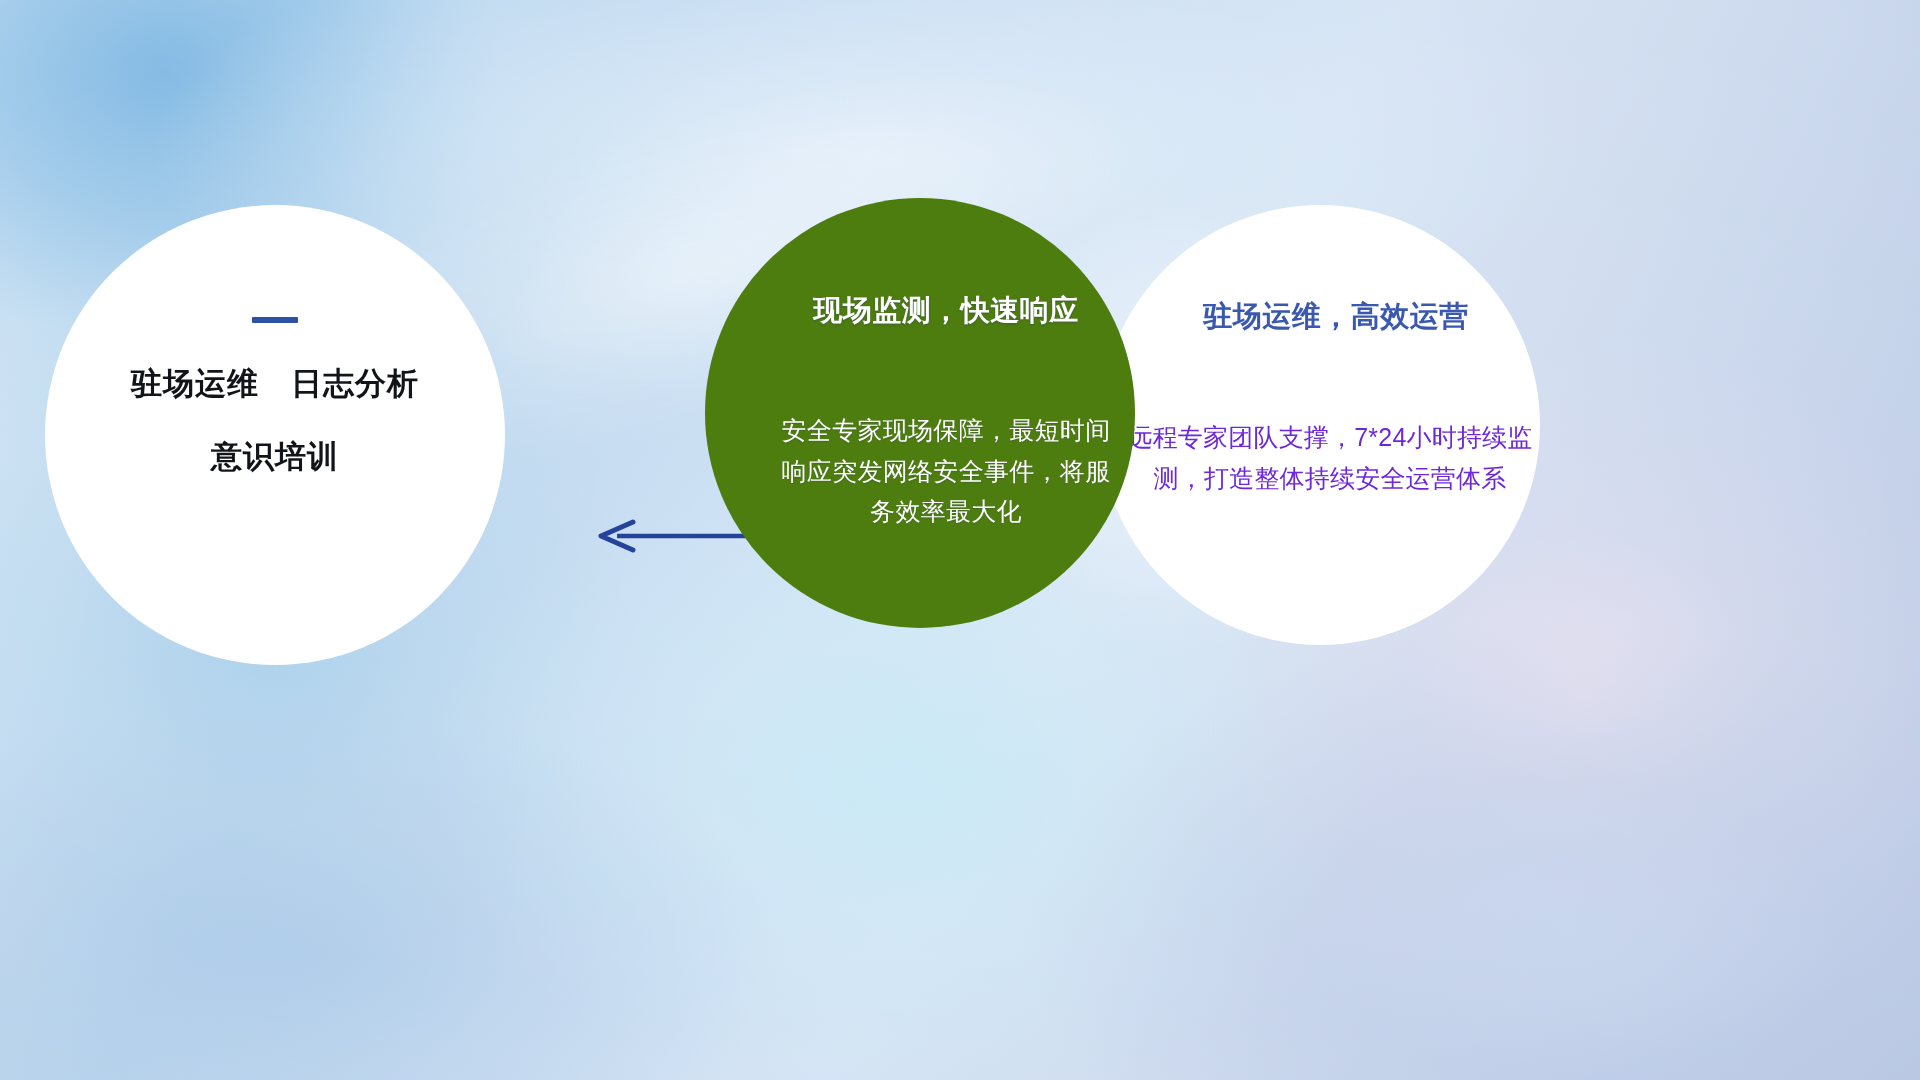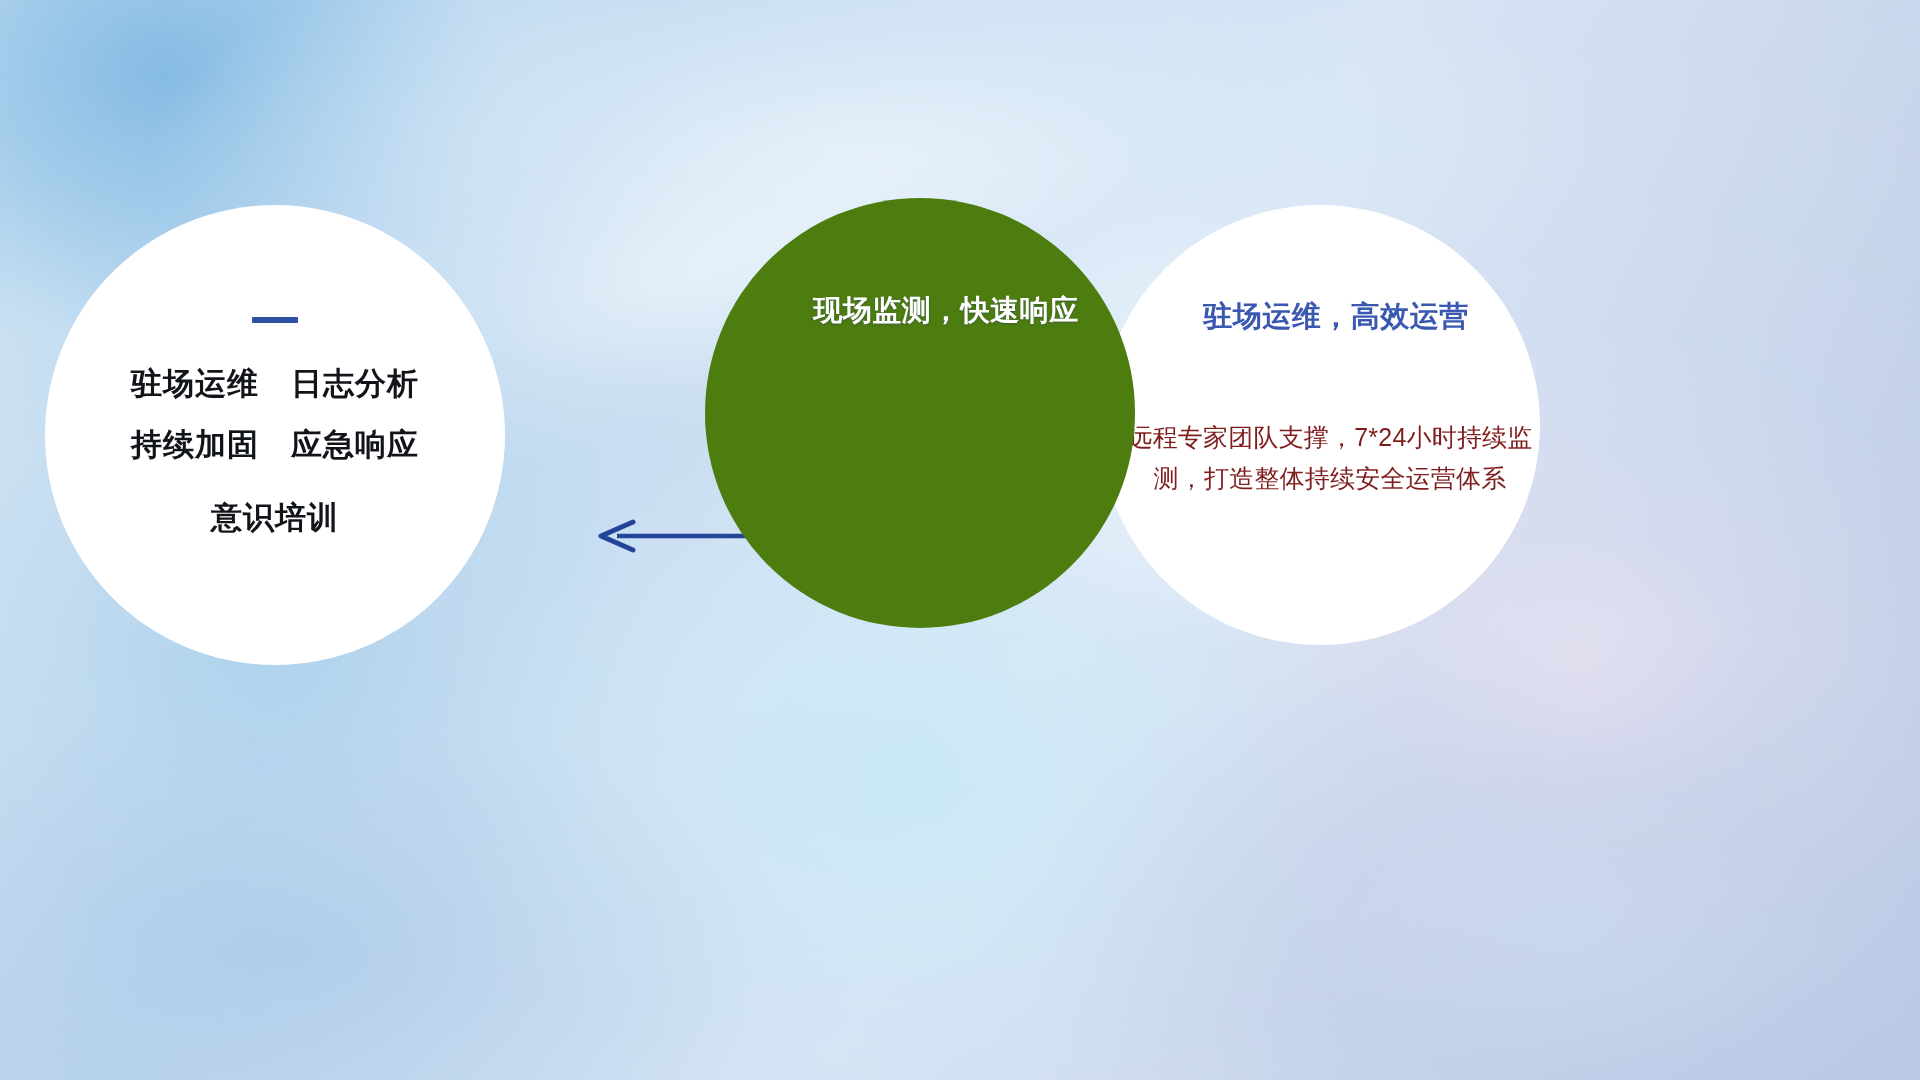--- a/index.html
+++ b/index.html
@@ -240,21 +240,21 @@
     letter-spacing: 0.5px;
     white-space: nowrap;
     transform: translateX(16px);
   }
   .right-body {
     position: absolute;
     top: 212px;
     left: 18px;
     width: 424px;
     font-size: 25px;
-    color: #7f1d1d;
+    color: #6d28d9;
     line-height: 1.62;
     text-align: center;
     letter-spacing: 0.2px;
   }
 
   
   .arrow-wrap {
     position: absolute;
     left: 595px;
     top: 516px;
@@ -285,31 +285,31 @@
     <svg width="290" height="40" viewBox="0 0 290 40">
       <line x1="22" y1="20" x2="290" y2="20" stroke="#24449a" stroke-width="4.5"></line>
       <polyline points="38,6 6,20 38,34" fill="none" stroke="#24449a" stroke-width="5" stroke-linecap="round" stroke-linejoin="round"></polyline>
     </svg>
   </div>
 
   <div class="circle circle-left">
     <div class="left-inner">
       <div class="accent-dash"></div>
       <div class="left-line">驻场运维　日志分析</div>
-      <div class="left-line">持续加固　应急响应</div>
       <div class="left-line gap-before">意识培训</div>
     </div>
   </div>
 
   <div class="circle circle-right">
     <div class="right-inner">
       <div class="right-heading">驻场运维，高效运营</div>
       <div class="right-body">远程专家团队支撑，7*24小时持续监测，打造整体持续安全运营体系</div>
     </div>
   </div>
 
   <div class="circle circle-mid">
     <div class="mid-inner">
       <div class="mid-heading">现场监测，快速响应</div>
+      <div class="mid-body">安全专家现场保障，最短时间响应突发网络安全事件，将服务效率最大化</div>
     </div>
   </div>
 
 </div>
 
 </body></html>

